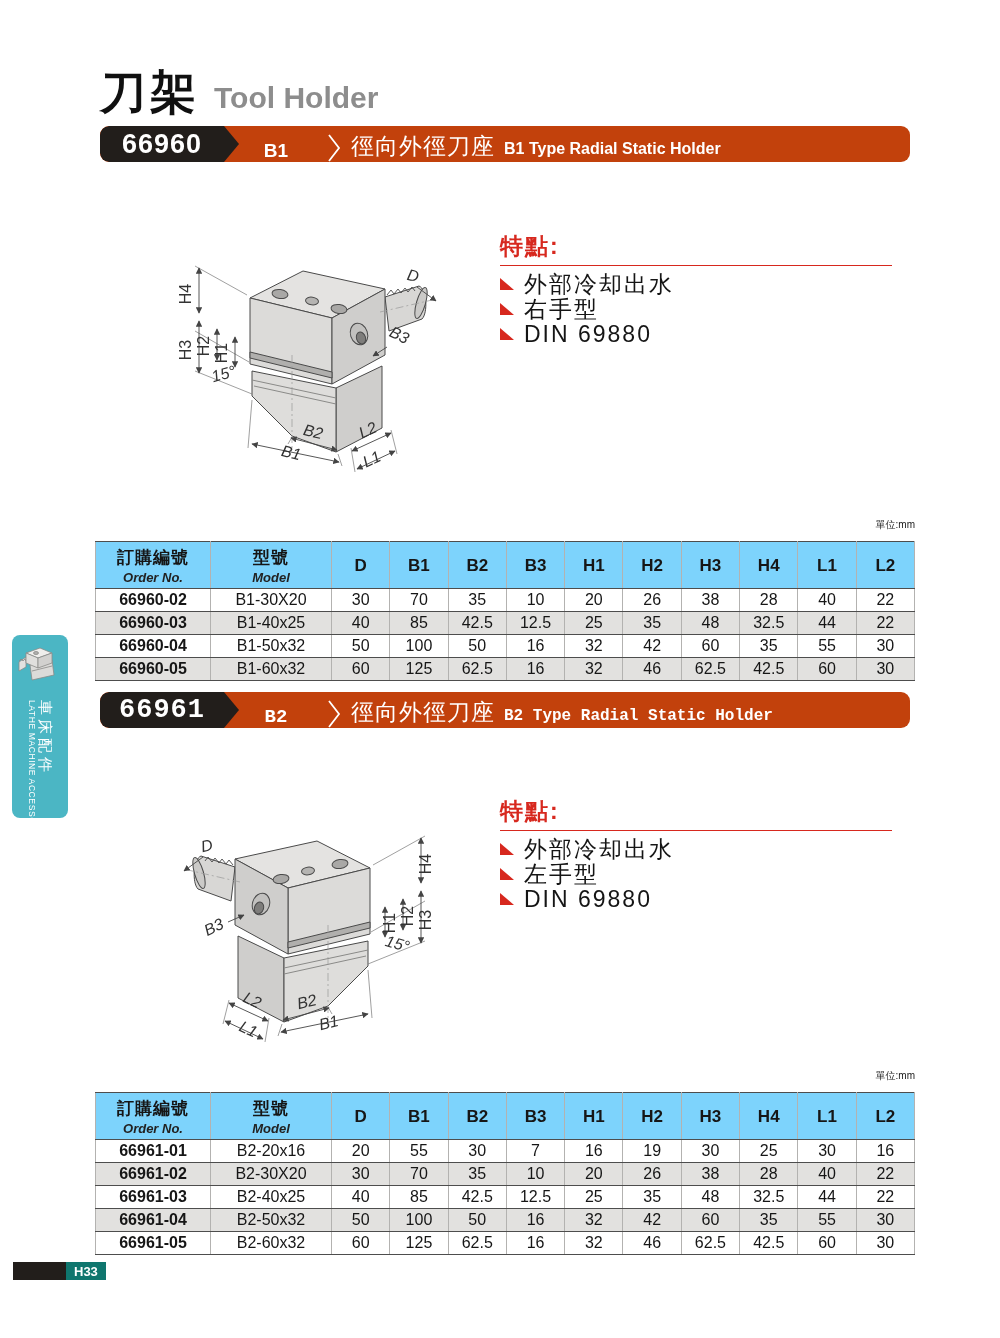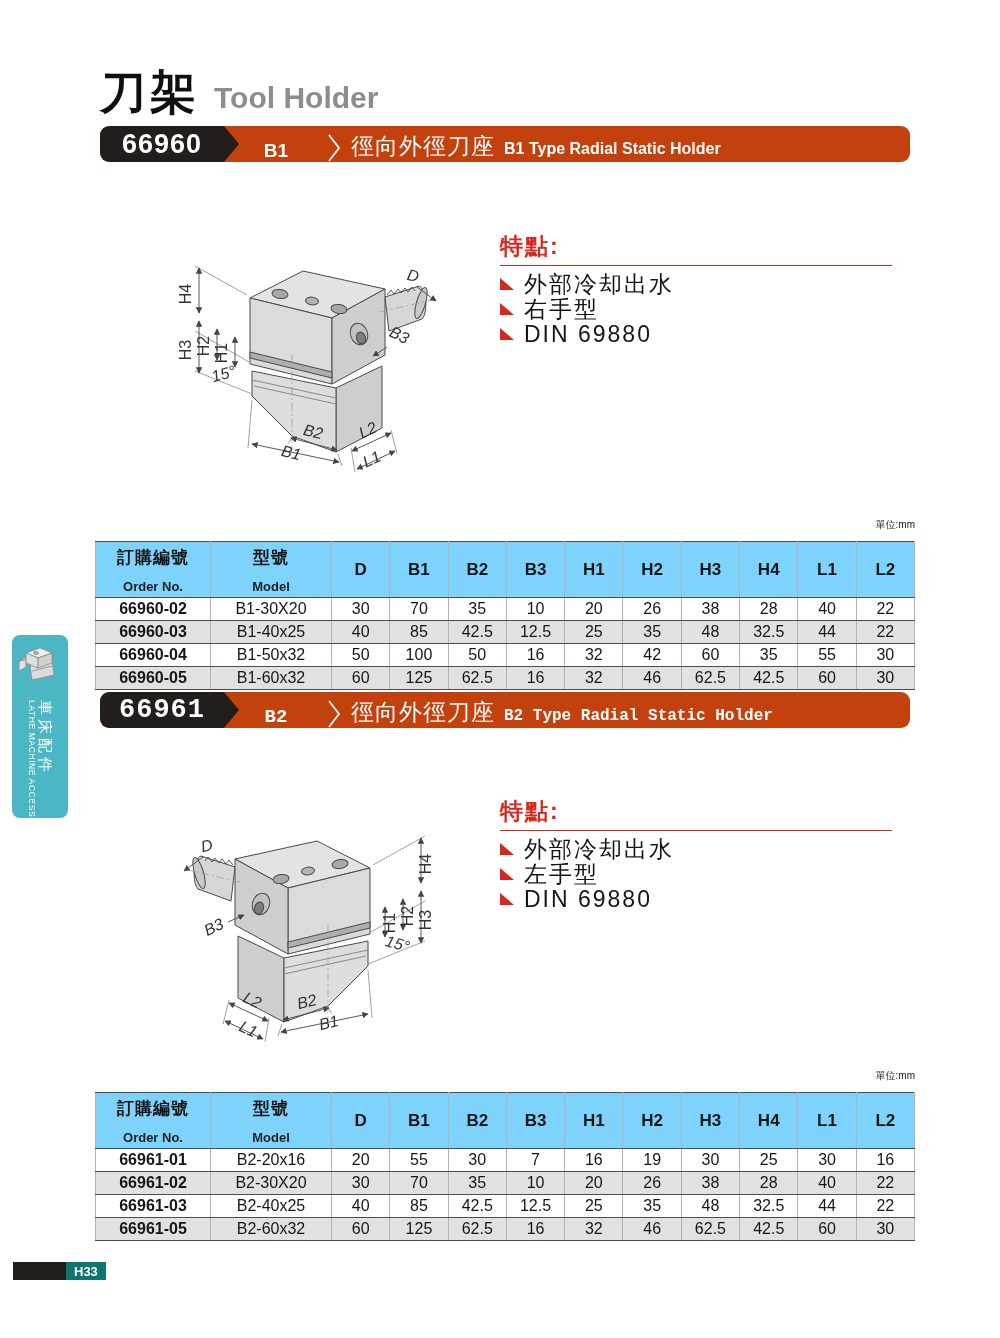--- a/index.html
+++ b/index.html
@@ -42,21 +42,21 @@
   .unit { position:absolute; right:85px; font-size:10px; color:#1a1a1a; }
   
   .dtable { position:absolute; left:95px; width:820px; border-collapse:collapse; table-layout:fixed; background:#fff; }
   .dtable th, .dtable td {
     border-left:1px solid #b3b2b0; border-right:1px solid #b3b2b0;
     border-top:1px solid #4d4d4d; border-bottom:1px solid #4d4d4d;
     text-align:center; padding:0;
   }
   .dtable thead th { background:#7dd3fc; padding:4px 0 3px 0;text-align:center; }
   .th-zh { font-size:17px; letter-spacing:1px; color:#161616; }
-  .th-en { font-size:13px; color:#222; margin-top:10px; }
+  .th-en { font-size:13px; color:#222; margin-top:1px;font-style:italic; }
   .th-dim { font-size:17px; font-weight:bold; color:#161616; }
   .dtable tbody td { height:22px; font-size:16px; color:#161616; }
   .dtable tbody td:first-child { font-weight:bold; }
   .dtable tbody tr:nth-child(even) { background:#e2e1df; }
   
   .drawing { position:absolute; width:340px; height:240px; }
   .dim-label { font-size:16px; fill:#333; font-family:"Liberation Sans",sans-serif; }
   .dim-ital { font-style:italic; }
   
   .side-tab { position:absolute; left:12px; top:635px; width:56px; height:183px; background:#4bb6c4; border-radius:8px; }
@@ -446,20 +446,34 @@
           <td>42.5</td>
           <td>12.5</td>
           <td>25</td>
           <td>35</td>
           <td>48</td>
           <td>32.5</td>
           <td>44</td>
           <td>22</td>
         </tr>
         <tr>
+          <td>66961-04</td>
+          <td>B2-50x32</td>
+          <td>50</td>
+          <td>100</td>
+          <td>50</td>
+          <td>16</td>
+          <td>32</td>
+          <td>42</td>
+          <td>60</td>
+          <td>35</td>
+          <td>55</td>
+          <td>30</td>
+        </tr>
+        <tr>
           <td>66961-05</td>
           <td>B2-60x32</td>
           <td>60</td>
           <td>125</td>
           <td>62.5</td>
           <td>16</td>
           <td>32</td>
           <td>46</td>
           <td>62.5</td>
           <td>42.5</td>

